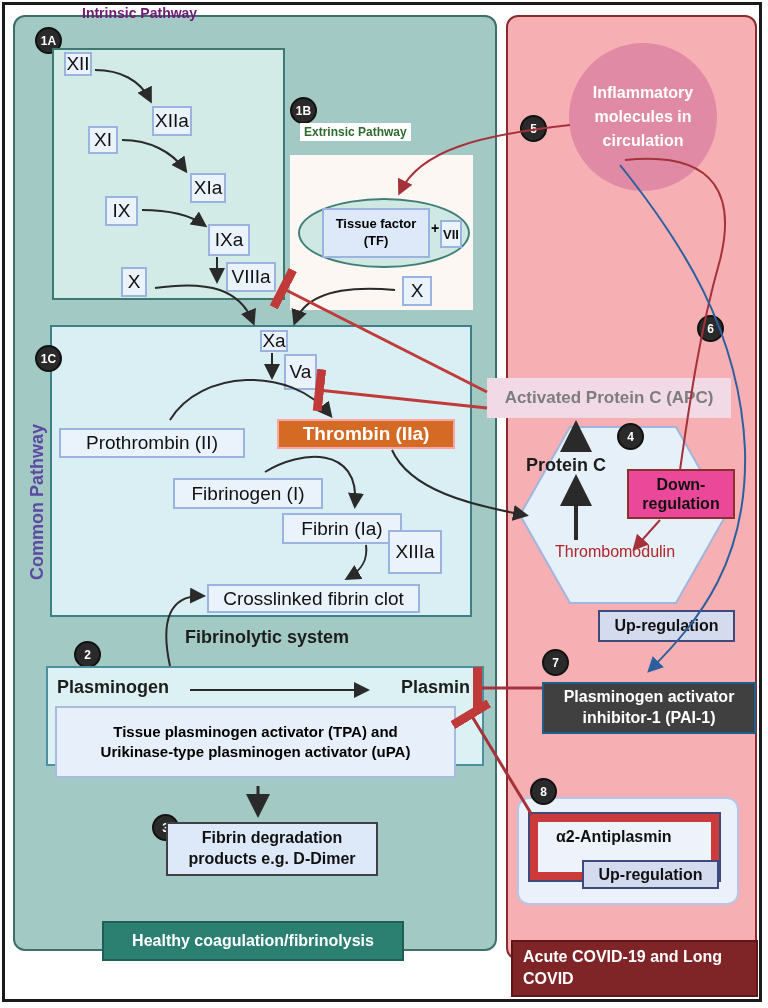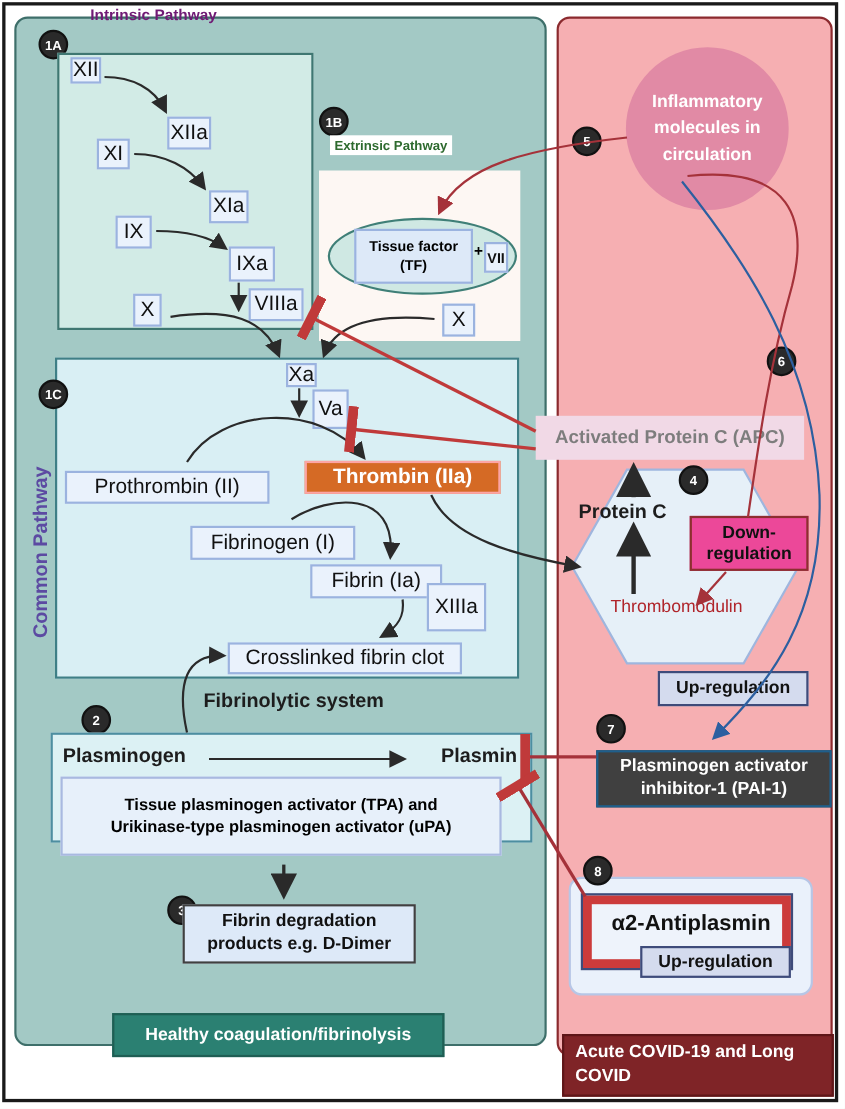--- a/index.html
+++ b/index.html
@@ -99,21 +99,21 @@
 <div class="abs badge" style="left:617px;top:423px;">4</div>
 <div class="abs" style="left:526px;top:455px;font-weight:bold;font-size:18px;color:#1d1d1d;">Protein C</div>
 <div class="abs" style="left:555px;top:543px;font-weight:normal;font-size:16px;color:#b0242a;">Thrombomodulin</div>
 <div class="abs downreg">Down-regulation</div>
 <div class="abs upreg" style="left:598px;top:610px;width:137px;height:32px;">Up-regulation</div>
 <div class="abs badge" style="left:542px;top:649px;">7</div>
 <div class="abs pai">Plasminogen activator inhibitor-1 (PAI-1)</div>
 <div class="abs alpha-outer"></div>
 <div class="abs badge" style="left:530px;top:778px;">8</div>
 <div class="abs alpha-red"></div>
-<div class="abs" style="left:556px;top:828px;font-weight:bold;font-size:20px;color:#111;">α2-Antiplasmin</div>
+<div class="abs" style="left:556px;top:828px;font-weight:bold;font-size:16px;color:#111;">α2-Antiplasmin</div>
 <div class="abs upreg" style="left:582px;top:860px;width:137px;height:29px;">Up-regulation</div>
 <div class="abs covid-label">Acute COVID-19 and Long COVID</div>
 
 <svg class="arrows" viewBox="0 0 768 1008">
   <defs>
     <marker id="ah" markerWidth="8" markerHeight="8" refX="6" refY="4" orient="auto">
         <path d="M0,0 L8,4 L0,8 z" fill="#2a2a2a"></path>
       </marker>
     <marker id="ahr" markerWidth="8" markerHeight="8" refX="6" refY="4" orient="auto">
         <path d="M0,0 L8,4 L0,8 z" fill="#a5323a"></path>

